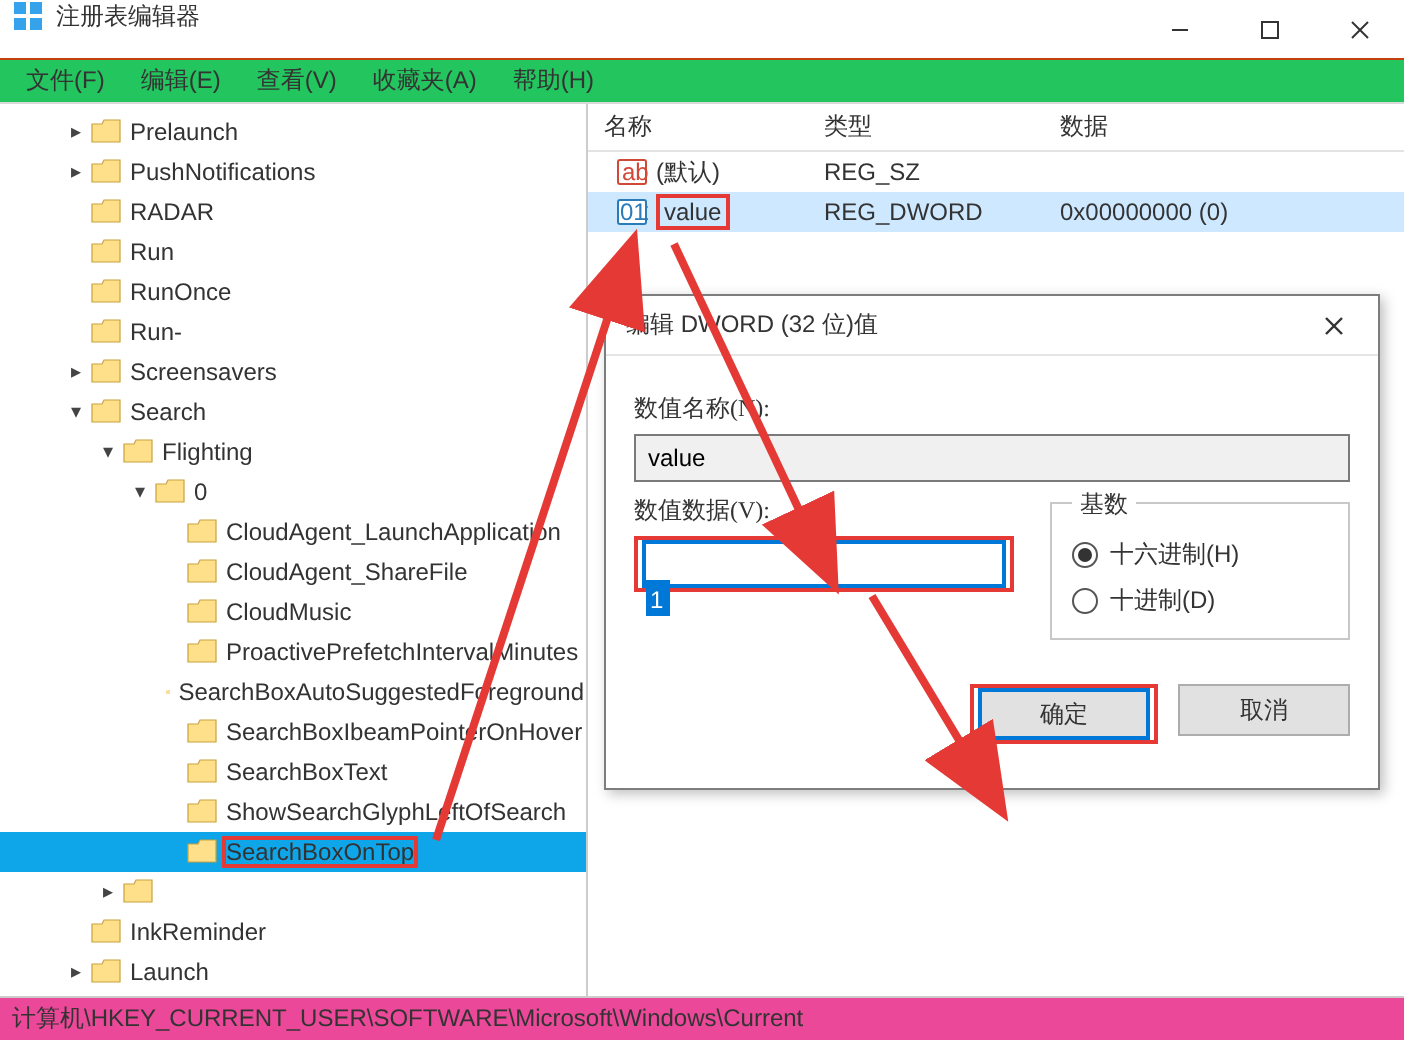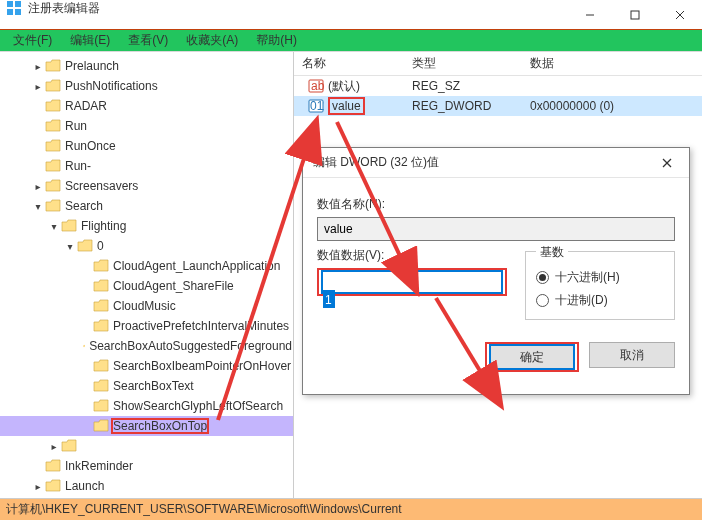--- a/index.html
+++ b/index.html
@@ -19,58 +19,58 @@
   
   .main { display: flex; height: 446px; }
   .tree-pane { width: 294px; border-right: 1px solid #ccc; overflow: hidden; background: #fff; }
   .list-pane { flex: 1; background: #fff; position: relative; }
 
   
   .tree { padding-top: 4px; }
   .tree-row { display: flex; align-items: center; height: 20px; white-space: nowrap; color: #333; }
   .tree-row .twisty { width: 12px; text-align: center; font-size: 10px; color: #444; }
   .tree-row .folder { width: 16px; height: 14px; margin: 0 3px 0 1px; display: inline-flex; }
-  .tree-row.selected { background: #c4b5fd; }
+  .tree-row.selected { background: #0ea5e9; }
   .highlight-red { outline: 2px solid #e53935; outline-offset: -1px; }
   .tree-row .label { padding: 0 1px; }
 
   
   .list-header { display: flex; height: 24px; border-bottom: 1px solid #e3e3e3; align-items: center; color: #333; }
   .col-name { width: 110px; padding-left: 8px; }
   .col-type { width: 118px; padding-left: 8px; }
   .col-data { flex: 1; padding-left: 8px; }
 
   .list-row { display: flex; height: 20px; align-items: center; color: #333; }
   .list-row.selected { background: #cde8ff; }
   .val-icon { width: 16px; height: 16px; margin-left: 6px; margin-right: 4px; display: inline-flex; }
 
   
   .dialog { position: absolute; left: 8px; top: 95px; width: 388px; height: 248px; background: #fff; border: 1px solid #7d7d7d; box-shadow: 2px 2px 6px rgba(0,0,0,0.25); }
   .dlg-title { height: 30px; display: flex; align-items: center; padding-left: 10px; border-bottom: 1px solid #e5e5e5; }
   .dlg-title .t { flex: 1; color: #333; }
   .dlg-close { width: 45px; height: 30px; display: flex; align-items: center; justify-content: center; color: #333; font-size: 14px; }
   .dlg-body { padding: 12px 14px; }
-  .dlg-label { color: #333; margin-bottom: 4px; margin-top: 6px; }
+  .dlg-label { color: #333; margin-bottom: 4px; margin-top: 6px; font-family: Liberation Serif, serif; }
   .dlg-input { width: 100%; height: 24px; border: 1px solid #7a7a7a; background: #fff; padding: 2px 6px; color: #000; }
   .dlg-input.ro { background: #f0f0f0; }
   .dlg-mid { display: flex; gap: 18px; }
   .dlg-left { flex: 1; }
   .dlg-right { width: 150px; }
   .fieldset { border: 1px solid #c8c8c8; padding: 6px 10px 10px; margin-top: 10px; }
   .fieldset .legend { position: relative; top: -14px; background: #fff; padding: 0 4px; display: inline-block; color: #333; }
   .radio-row { display: flex; align-items: center; gap: 6px; margin-top: -6px; color: #333; }
   .radio-row + .radio-row { margin-top: 6px; }
   .radio { width: 13px; height: 13px; border: 1px solid #555; border-radius: 50%; display: inline-flex; align-items: center; justify-content: center; }
   .radio.checked::after { content: ""; width: 7px; height: 7px; background: #333; border-radius: 50%; }
   .dlg-buttons { display: flex; justify-content: flex-end; gap: 10px; padding: 10px 14px; }
   .btn { width: 86px; height: 26px; border: 1px solid #adadad; background: #e1e1e1; display: flex; align-items: center; justify-content: center; color: #333; }
   .btn.primary { border-color: #0078d7; box-shadow: 0 0 0 1px #0078d7 inset; }
 
   
-  .statusbar { height: 22px; border-top: 1px solid #ccc; display: flex; align-items: center; padding-left: 6px; color: #333; background: #fdba74; }
+  .statusbar { height: 22px; border-top: 1px solid #ccc; display: flex; align-items: center; padding-left: 6px; color: #333; background: #ec4899; }
 
   
   .overlay { position: absolute; left: 0; top: 0; pointer-events: none; }
 
   
   .folder svg, .val-icon svg, .app-icon svg { width: 100%; height: 100%; }
 
   
   .hl { border: 2px solid #e53935; padding: 0 2px; display: inline-flex; align-items: center; }
 </style>

